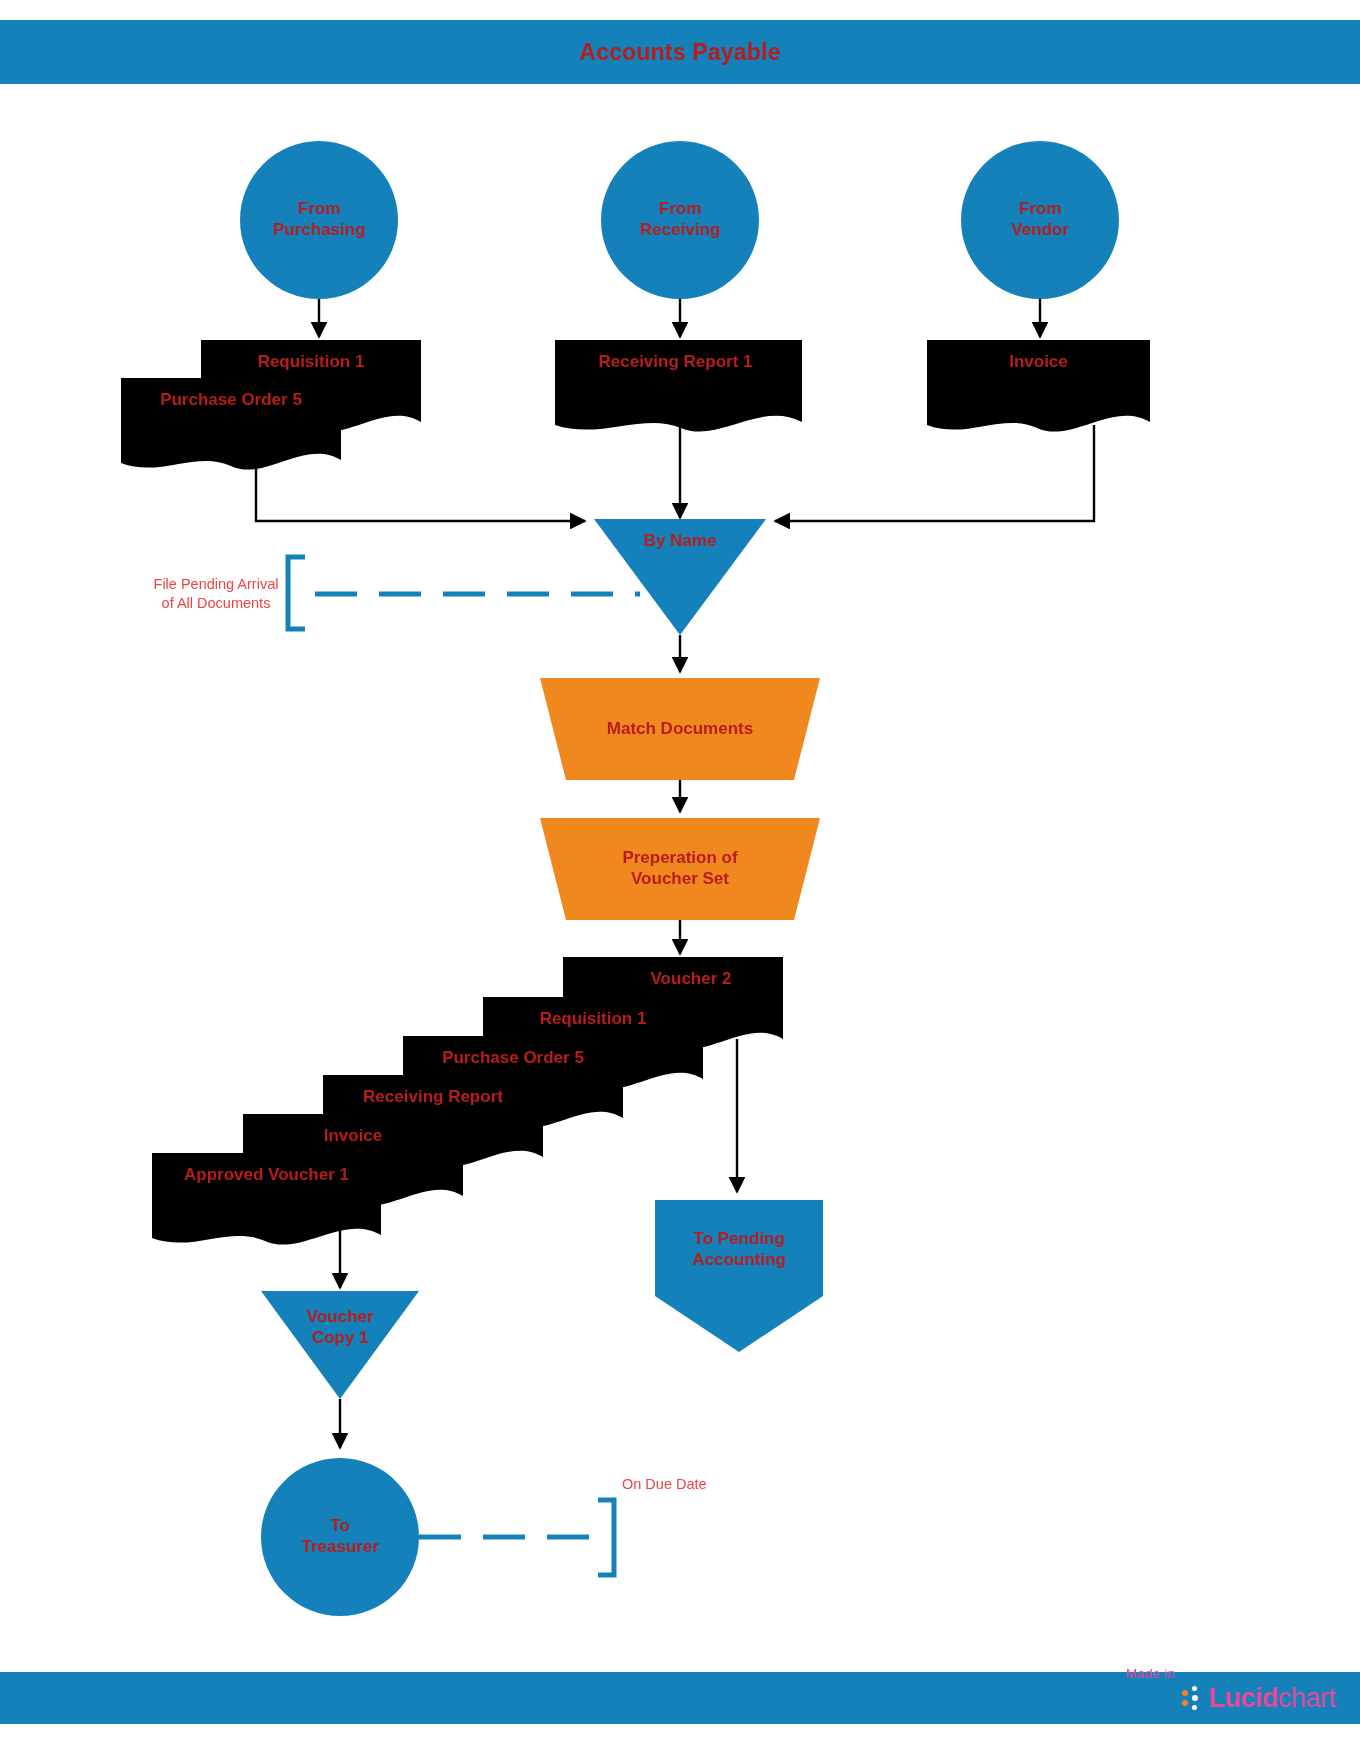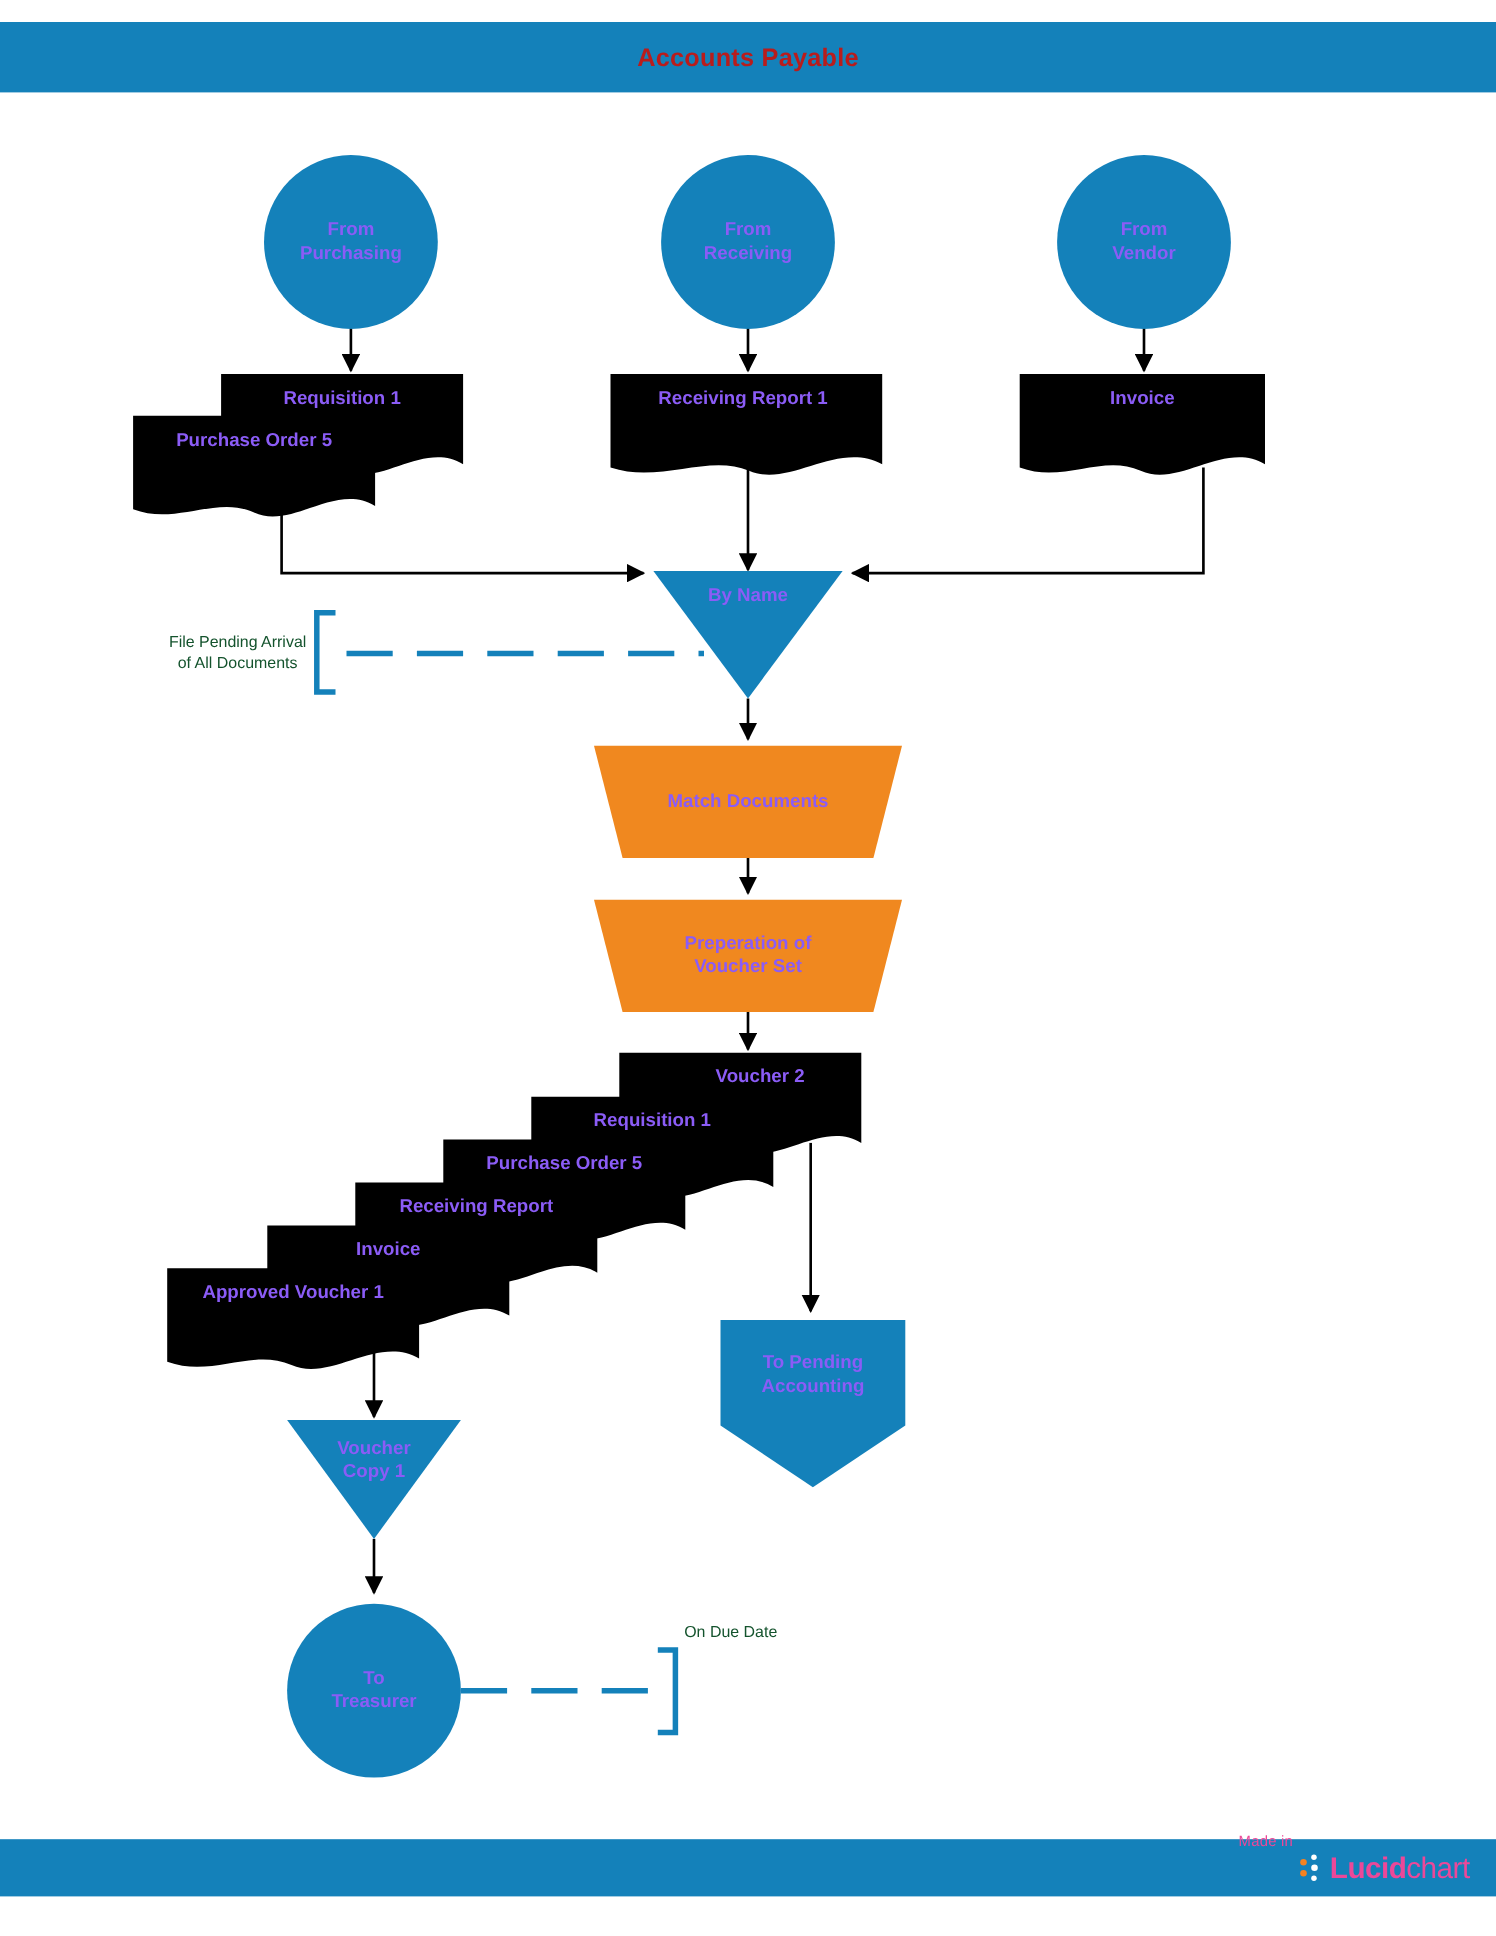--- a/index.html
+++ b/index.html
@@ -46,30 +46,30 @@
     font-weight: bold;
     letter-spacing: 0.2px;
   }
   
   .lbl {
     position: absolute;
     display: flex;
     align-items: center;
     justify-content: center;
     text-align: center;
-    color: #8b5cf6;
+    color: #b91c1c;
     font-weight: bold;
     font-size: 17px;
     line-height: 1.22;
     pointer-events: none;
     white-space: pre-line;
   }
   .note {
     position: absolute;
-    color: #14532d;
+    color: #ef4444;
     font-size: 14.5px;
     font-weight: normal;
     line-height: 1.3;
     text-align: center;
     white-space: pre-line;
   }
   .note.left { text-align: left; }
   
   #lucid-wrap {
     position: absolute;

